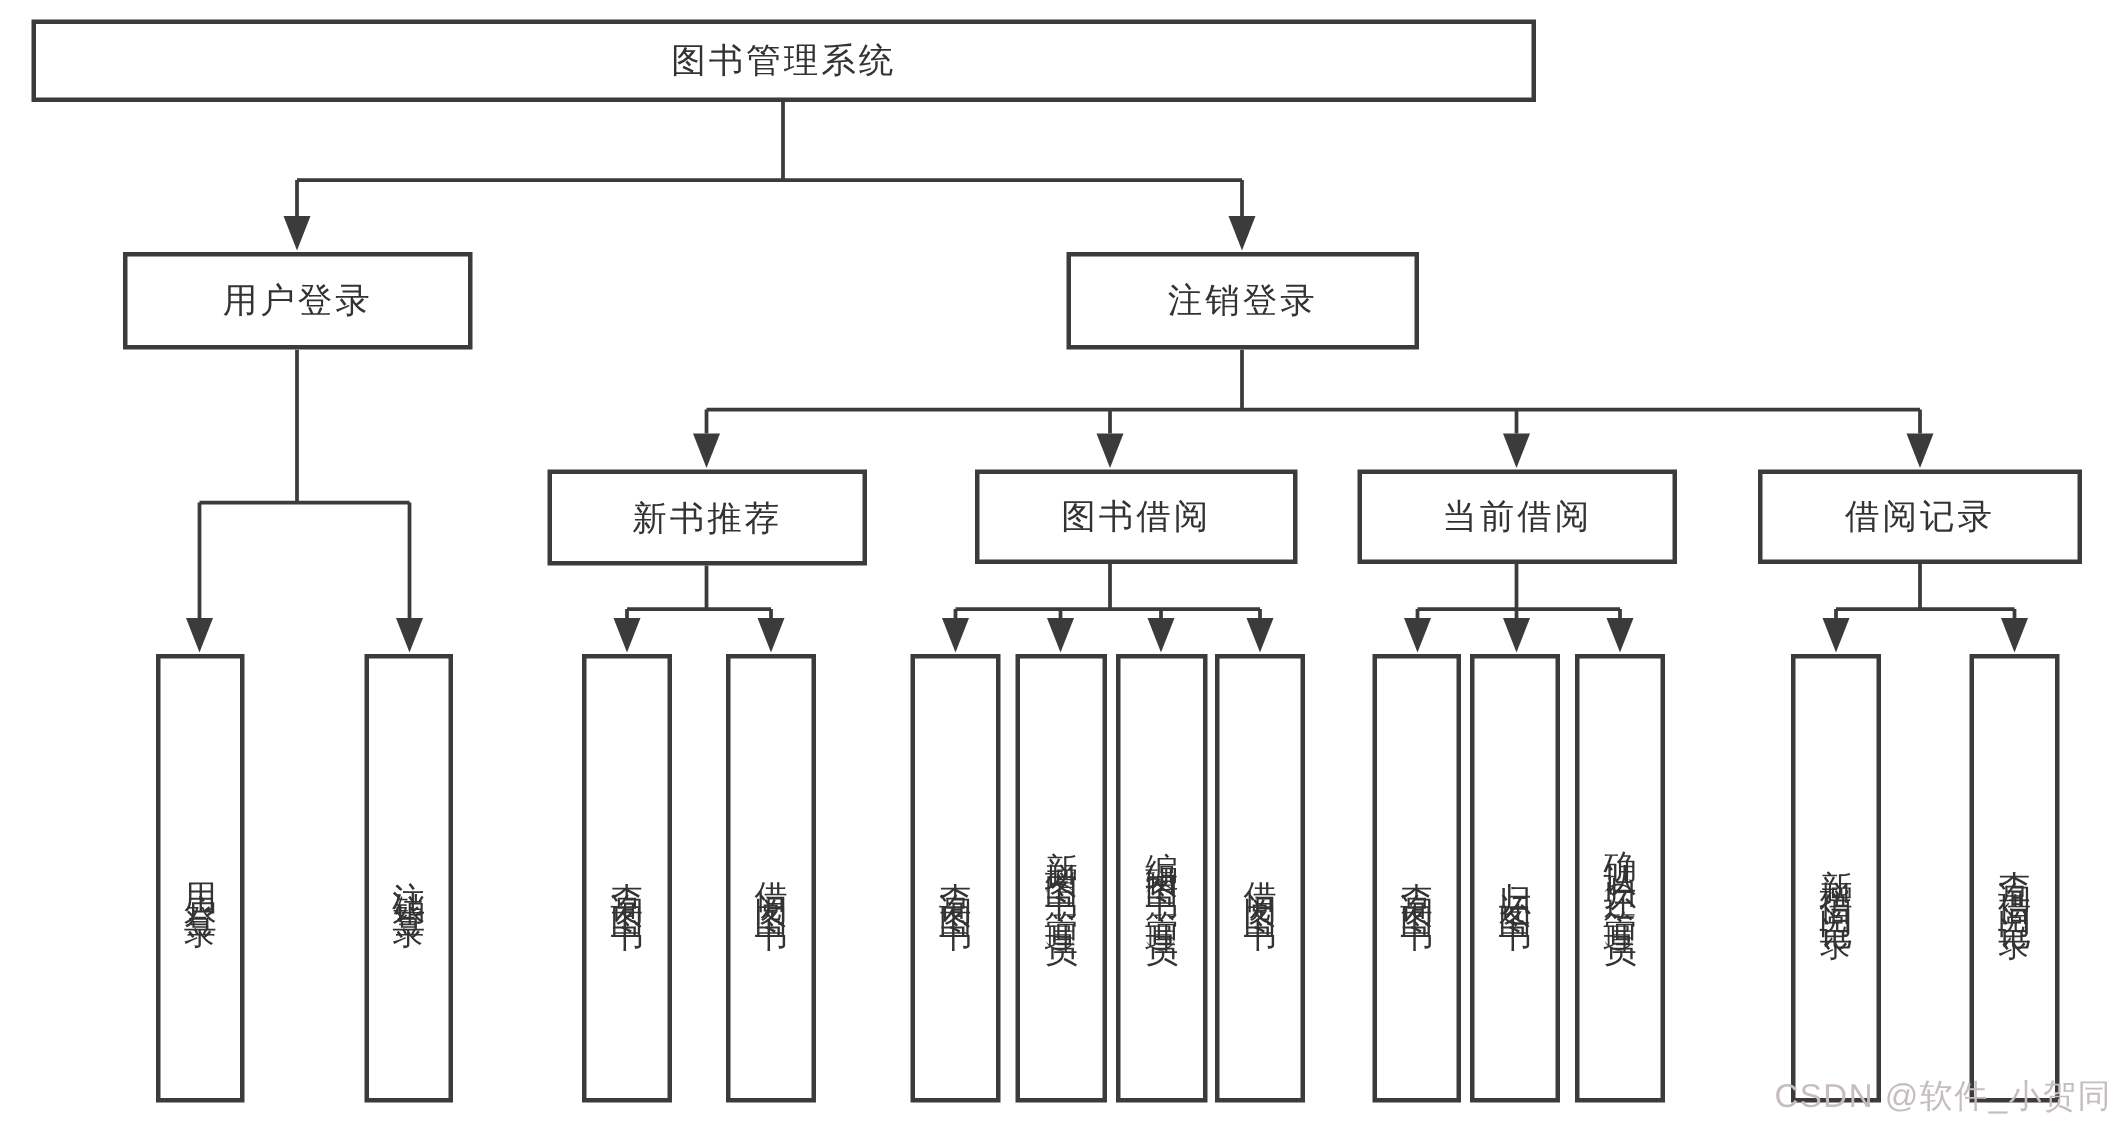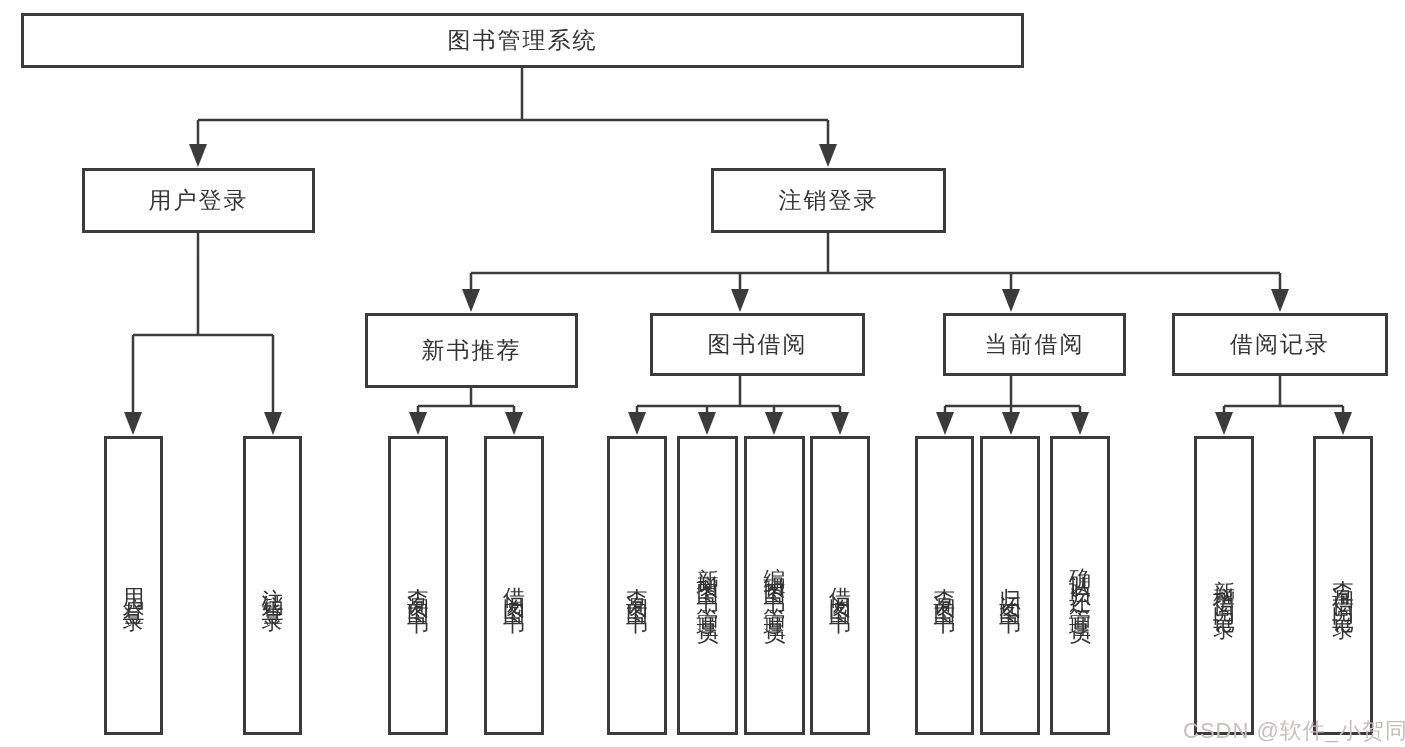--- a/index.html
+++ b/index.html
@@ -77,27 +77,27 @@
     <span class="lbl">图书管理系统</span>
   </div>
 
   <div class="node h" style="left:82px;top:168px;width:233px;height:65px">
     <span class="lbl">用户登录</span>
   </div>
   <div class="node h" style="left:711px;top:168px;width:235px;height:65px">
     <span class="lbl">注销登录</span>
   </div>
 
-  <div class="node h" style="left:365px;top:313px;width:213px;height:75px">
+  <div class="node h" style="left:365px;top:313px;width:213px;height:64px">
     <span class="lbl">新书推荐</span>
   </div>
   <div class="node h" style="left:650px;top:313px;width:215px;height:63px">
     <span class="lbl">图书借阅</span>
   </div>
-  <div class="node h" style="left:943px;top:313px;width:183px;height:63px">
+  <div class="node h" style="left:905px;top:313px;width:213px;height:63px">
     <span class="lbl">当前借阅</span>
   </div>
   <div class="node h" style="left:1172px;top:313px;width:216px;height:63px">
     <span class="lbl">借阅记录</span>
   </div>
 
   <div class="node v" style="left:104px;top:436px;width:59px;height:299px">
     <span class="lbl">用户登录</span>
   </div>
   <div class="node v" style="left:243px;top:436px;width:59px;height:299px">

